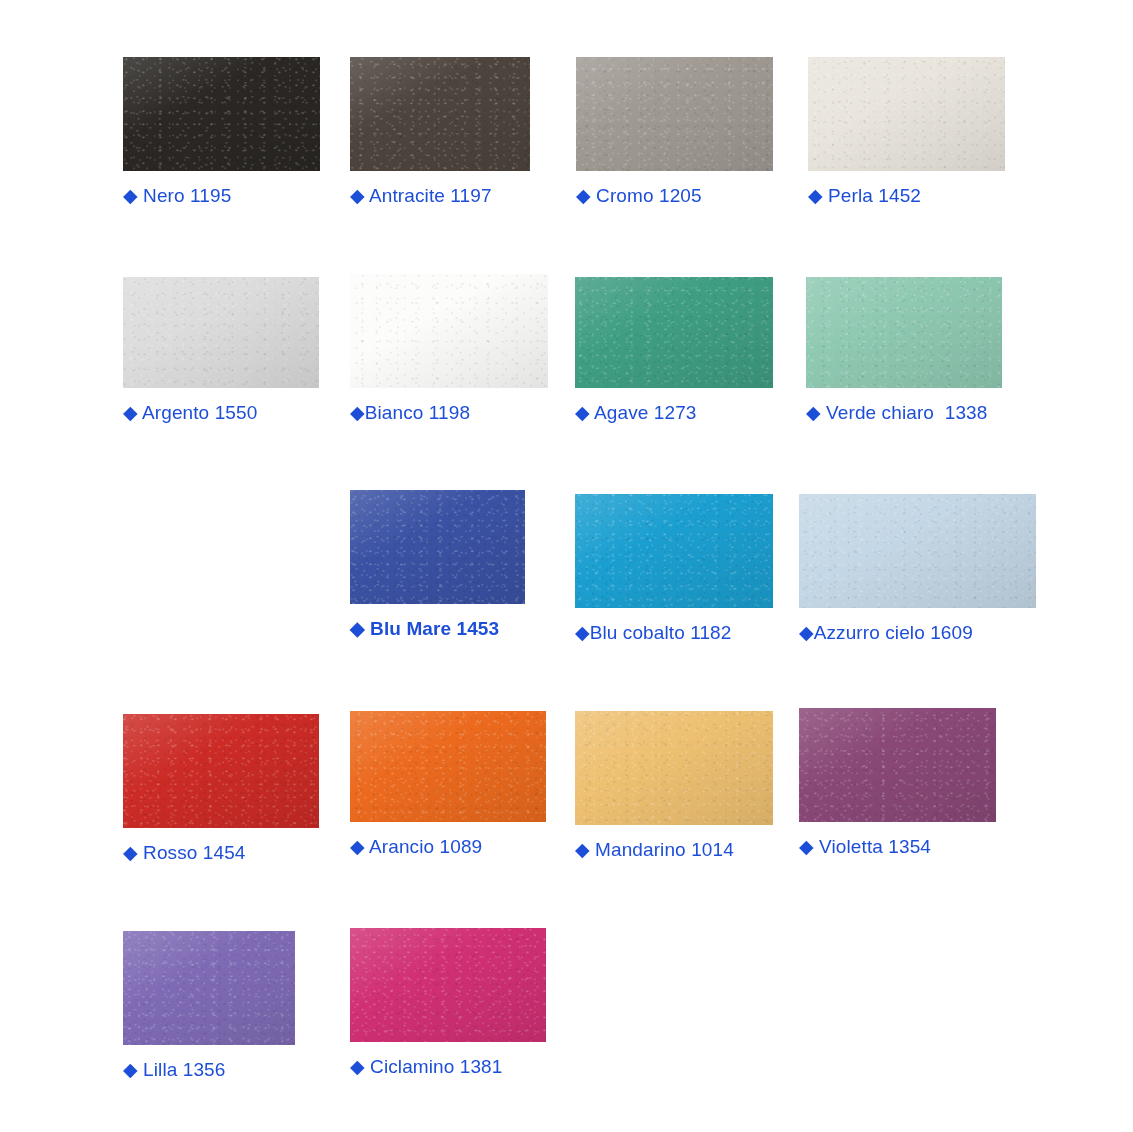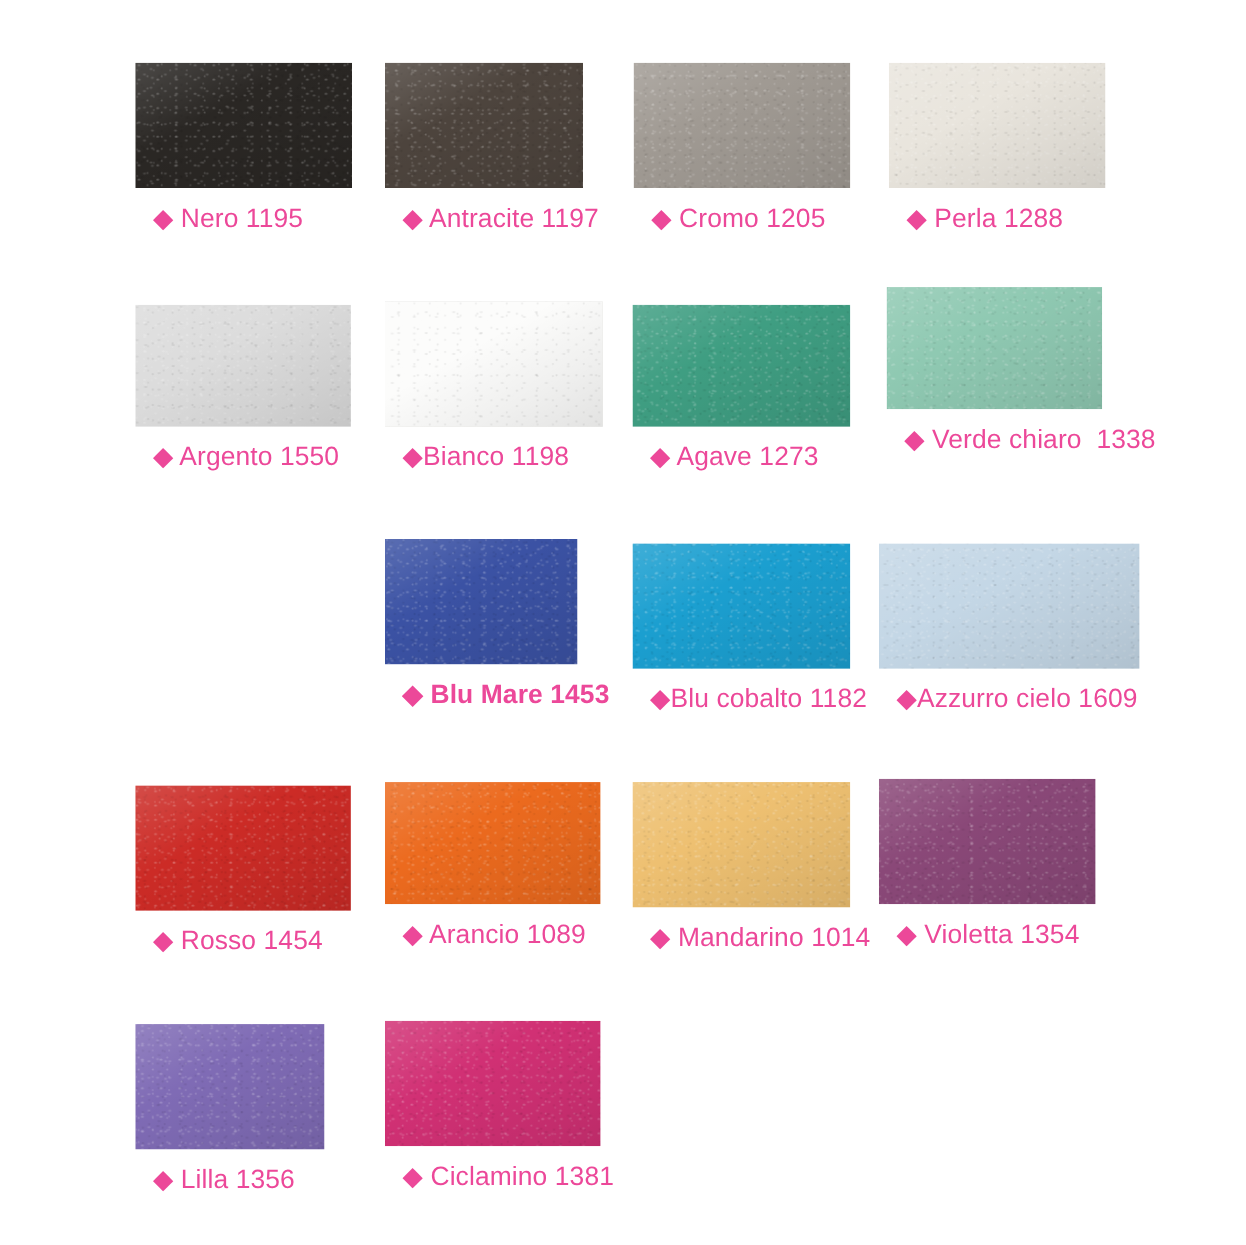--- a/index.html
+++ b/index.html
@@ -65,26 +65,25 @@
     inset: 0;
     background:
       linear-gradient(150deg, rgba(255,255,255,.16) 0%, rgba(255,255,255,0) 38%,
                               rgba(0,0,0,.05) 72%, rgba(0,0,0,.10) 100%);
   }
   .chip.bordered { box-shadow: inset 0 0 0 1px #e3e3e1; }
 
   
   .caption {
     margin-top: 14px;
-    font-size: 24px;
+    font-size: 19px;
     line-height: 1.2;
-    color: #ec4899;
+    color: #1d4ed8;
     white-space: pre;
     letter-spacing: .1px;
-    margin-left: 16px;
   }
 </style>
 </head>
 <body>
 
 <div id="swatch-grid" style="background: rgb(255, 255, 255);">
     <div class="swatch-cell" style="left: 123px; top: 57px; width: 197px;">
       <div class="chip-wrap" style="height: 114px;">
         <div class="chip">
           <div class="chip-base" style="background: rgb(42, 39, 36);"></div>
@@ -115,21 +114,21 @@
       <div class="caption">◆ Cromo 1205</div>
     </div>
     <div class="swatch-cell" style="left: 808px; top: 57px; width: 197px;">
       <div class="chip-wrap" style="height: 114px;">
         <div class="chip">
           <div class="chip-base" style="background: rgb(233, 229, 221);"></div>
           <div class="grain" style="background-position: 21px 15px, 16px 9px, 10px 6px, 12px 7px, 5px 2px, 18px 21px, 1px 12px, 9px 14px, 3px 10px, 15px 7px;"></div>
           <div class="sheen"></div>
         </div>
       </div>
-      <div class="caption">◆ Perla 1288</div>
+      <div class="caption">◆ Perla 1452</div>
     </div>
     <div class="swatch-cell" style="left: 123px; top: 277px; width: 196px;">
       <div class="chip-wrap" style="height: 111px;">
         <div class="chip">
           <div class="chip-base" style="background: rgb(220, 220, 220);"></div>
           <div class="grain" style="background-position: 5px 1px, 10px 12px, 23px 15px, 1px 2px, 13px 14px, 3px 5px, 10px 1px, 12px 6px, 4px 4px, 0px 4px;"></div>
           <div class="sheen"></div>
         </div>
       </div>
       <div class="caption">◆ Argento 1550</div>
@@ -147,21 +146,21 @@
     <div class="swatch-cell" style="left: 575px; top: 277px; width: 198px;">
       <div class="chip-wrap" style="height: 111px;">
         <div class="chip">
           <div class="chip-base" style="background: rgb(63, 158, 130);"></div>
           <div class="grain" style="background-position: 19px 11px, 15px 5px, 20px 12px, 9px 3px, 10px 4px, 15px 19px, 2px 9px, 18px 9px, 6px 6px, 10px 14px;"></div>
           <div class="sheen"></div>
         </div>
       </div>
       <div class="caption">◆ Agave 1273</div>
     </div>
-    <div class="swatch-cell" style="left: 806px; top: 261px; width: 196px;">
+    <div class="swatch-cell" style="left: 806px; top: 277px; width: 196px;">
       <div class="chip-wrap" style="height: 111px;">
         <div class="chip">
           <div class="chip-base" style="background: rgb(143, 201, 178);"></div>
           <div class="grain" style="background-position: 3px 16px, 9px 8px, 4px 0px, 13px 9px, 18px 16px, 0px 3px, 11px 13px, 21px 1px, 7px 0px, 15px 11px;"></div>
           <div class="sheen"></div>
         </div>
       </div>
       <div class="caption">◆ Verde chiaro  1338</div>
     </div>
     <div class="swatch-cell" style="left: 350px; top: 490px; width: 175px; font-weight: bold;">

